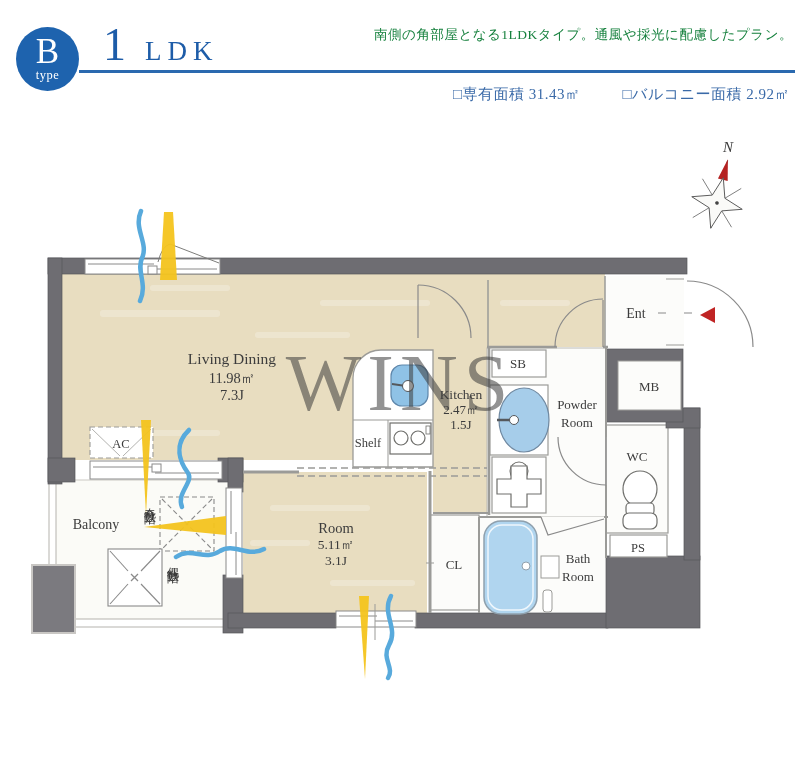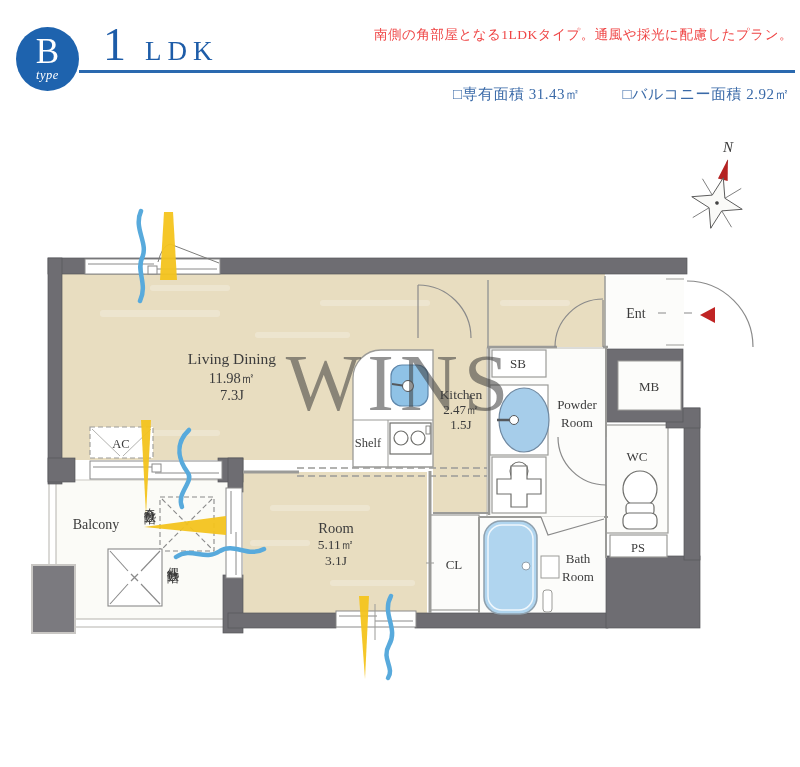--- a/index.html
+++ b/index.html
@@ -2,26 +2,26 @@
 <html><head>
 <meta charset="utf-8">
 <style>
   html,body{margin:0;padding:0;background:#fff;}
   #stage{position:relative;width:800px;height:767px;background:#ffffff;overflow:hidden;
          font-family:"Liberation Serif","DejaVu Serif",serif;}
   
   .badge{position:absolute;left:16px;top:27px;width:63px;height:64px;border-radius:50%;
          background:#1e63ae;color:#fff;text-align:center;}
   .badge .b{display:block;font-size:35px;line-height:38px;margin-top:6px;}
-  .badge .t{display:block;font-size:12.5px;line-height:12px;margin-top:-2px;letter-spacing:.5px;font-style:italic;}
+  .badge .t{display:block;font-size:12.5px;line-height:12px;margin-top:-2px;letter-spacing:.5px;}
   .title{position:absolute;left:103px;top:18px;color:#1d5ca8;display:flex;align-items:baseline;}
   .title .num{font-size:46px;}
   .title .unit{font-size:27px;letter-spacing:6px;margin-left:19px;}
   .rule{position:absolute;left:79px;top:70px;width:716px;height:3px;background:#2a69af;}
-  .desc{position:absolute;right:7px;top:25px;text-align:right;color:#ef4444;font-size:13.5px;line-height:1.48;letter-spacing:.5px;}
+  .desc{position:absolute;right:7px;top:25px;text-align:right;color:#15803d;font-size:13.5px;line-height:1.48;letter-spacing:.5px;}
   .areas{position:absolute;right:10px;top:85px;color:#3a6aa8;font-size:15px;letter-spacing:.5px;}
   .areas span{margin-left:30px;padding-left:12px;}
   .footnote{position:absolute;right:12px;top:696px;color:#2b2b2b;font-size:13.5px;letter-spacing:.5px;}
   
   svg{position:absolute;left:0;top:0;}
   svg text{font-family:"Liberation Serif","DejaVu Serif",serif;fill:#3c3c3c;}
   .vlabel{position:absolute;writing-mode:vertical-rl;color:#333;font-size:12px;letter-spacing:2px;}
 </style>
 </head>
 <body>

